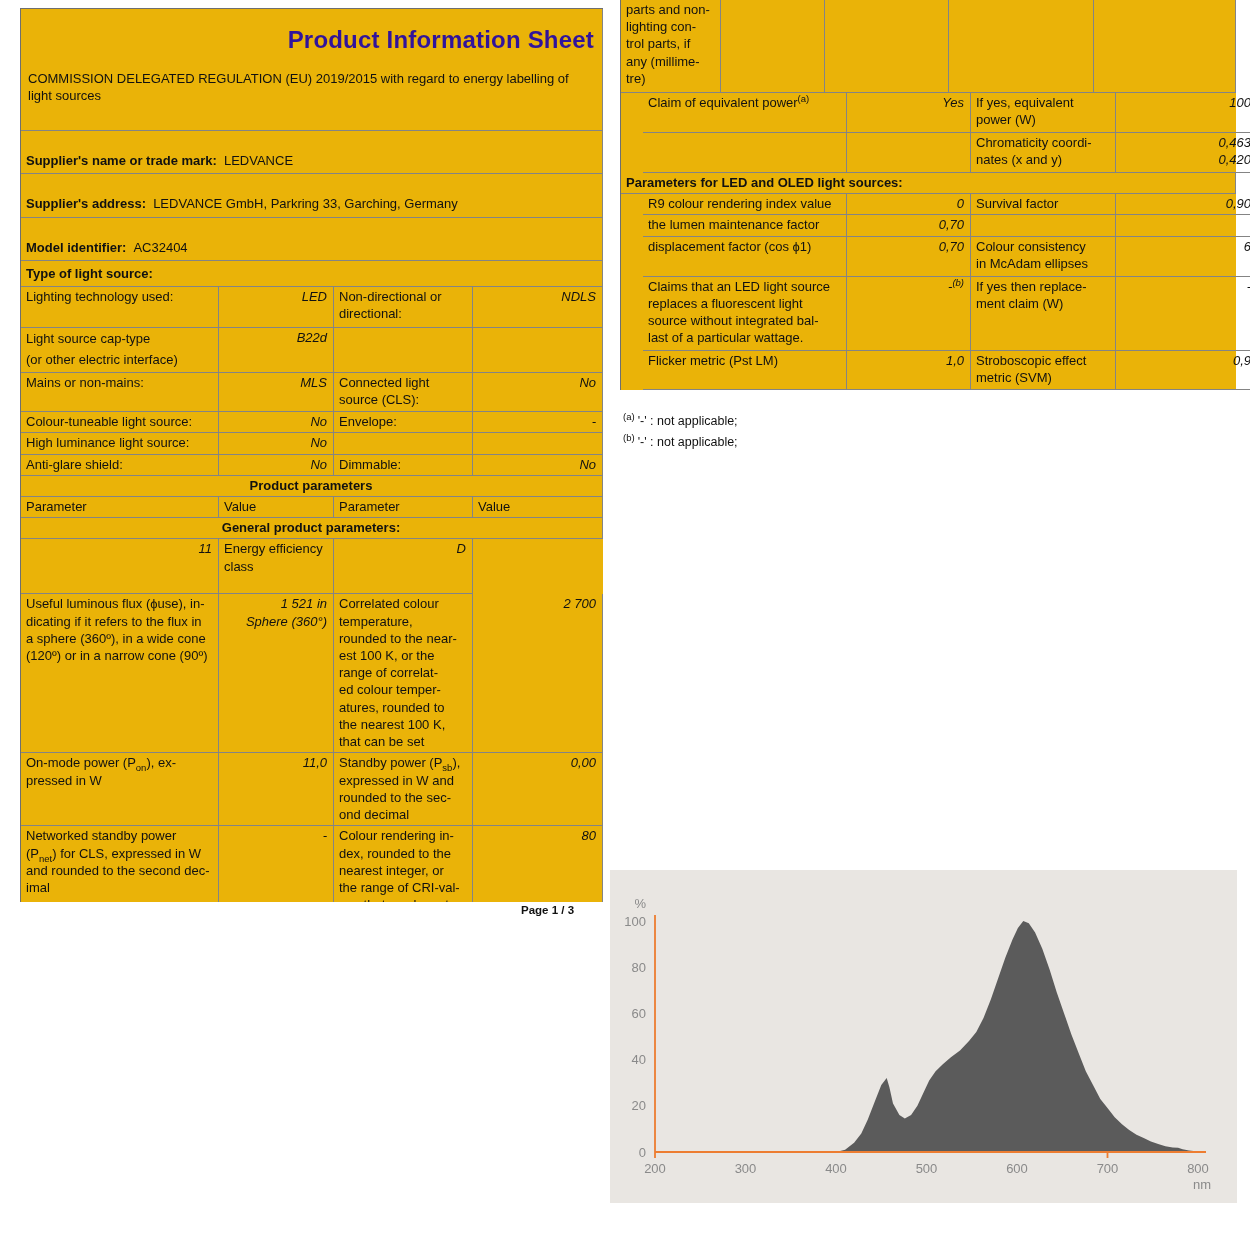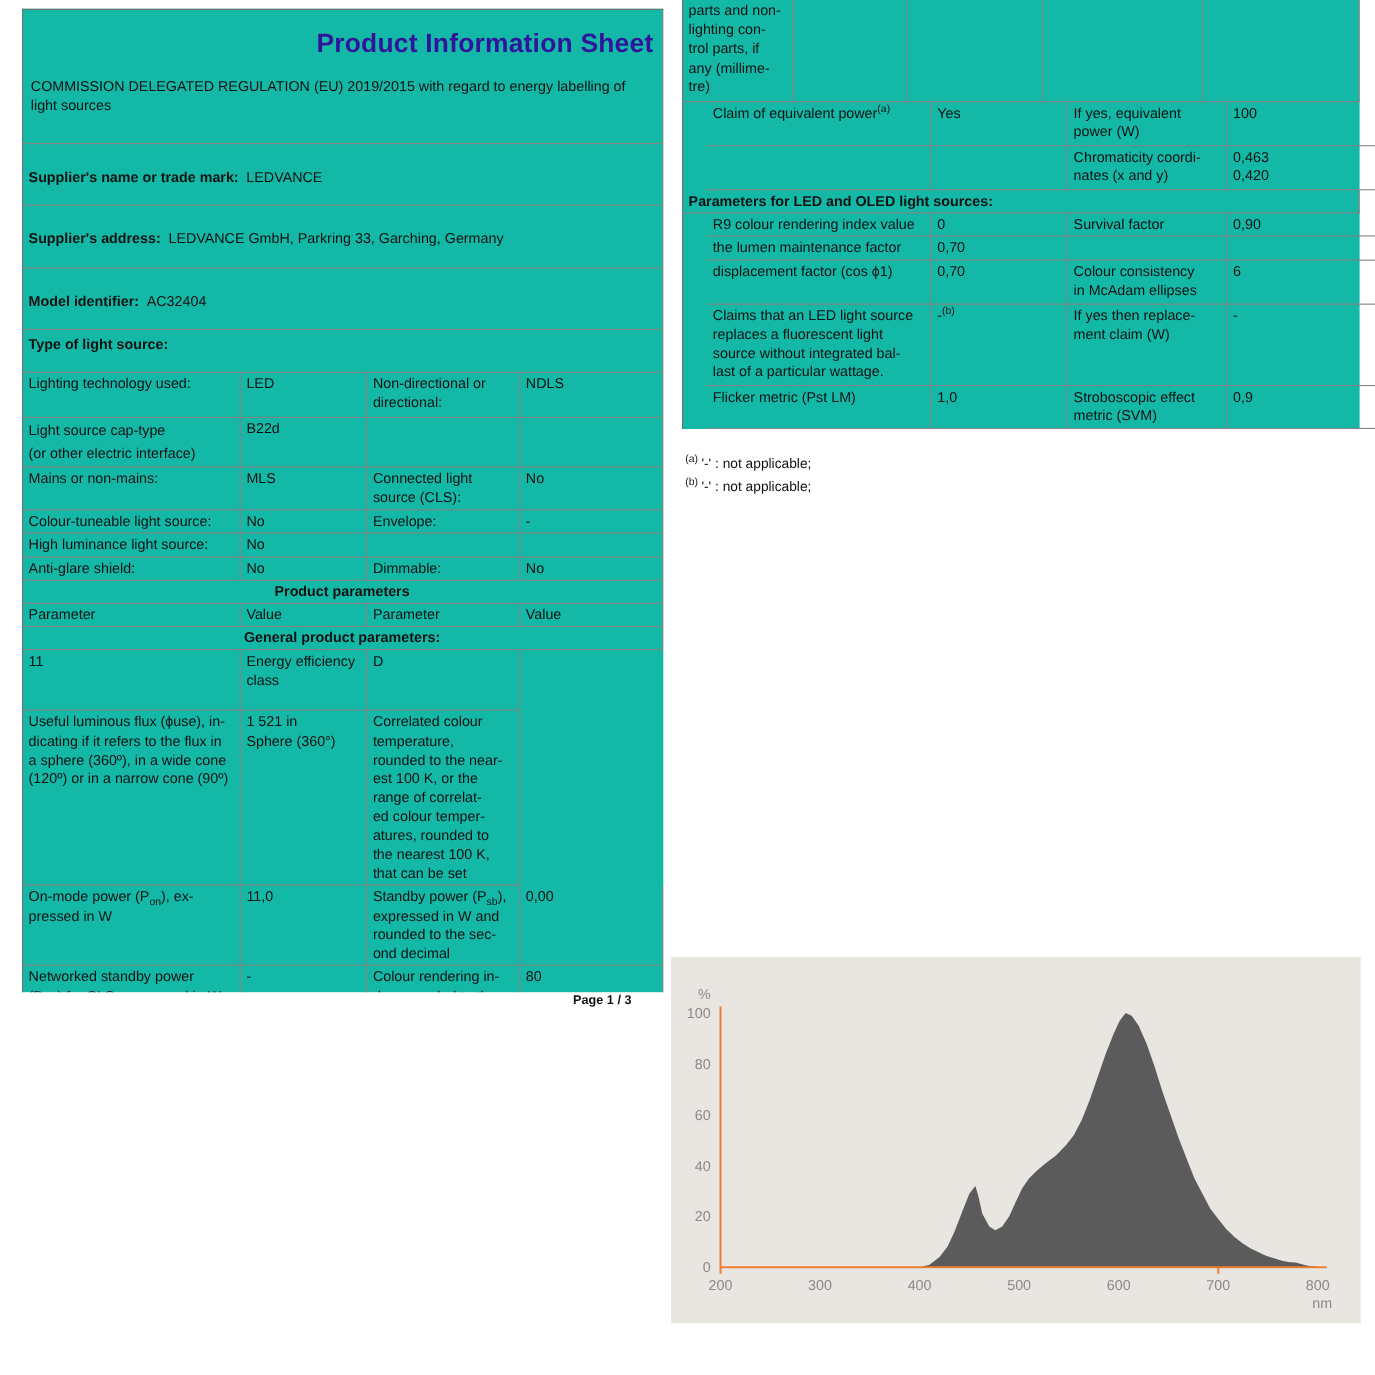--- a/index.html
+++ b/index.html
@@ -2,38 +2,38 @@
 <html><head>
 <meta charset="utf-8">
 <style>
   html,body{margin:0;padding:0;}
   body{
     width:1250px;height:1250px;position:relative;background:#ffffff;
     font-family:"Liberation Sans", sans-serif;color:#111;
     -webkit-font-smoothing:antialiased;
   }
   
-  .tbl{position:absolute;box-sizing:border-box;background:#14b8a6;}
+  .tbl{position:absolute;box-sizing:border-box;background:#eab308;}
   #left-col{left:20px;top:8px;width:583px;height:894px;overflow:hidden;
             border-left:1.4px solid #6f6f6f;border-top:1.4px solid #6f6f6f;}
   #right-col{left:620px;top:0;width:616px;border-left:1.4px solid #6f6f6f;}
   .row{display:grid;box-sizing:border-box;}
   .lrow{grid-template-columns:198px 115px 139px 130px;}
   .rrow{grid-template-columns:204px 124px 145px 142px;margin-left:22px;}
   .rcont{grid-template-columns:100px 104px 124px 145px 142px;}
   .one{grid-template-columns:1fr;}
   .cell{
     box-sizing:border-box;border-right:1px solid #848484;border-bottom:1px solid #848484;
     padding:1px 6px 2px 5px;font-size:13px;line-height:17.2px;
     white-space:pre-line;overflow:hidden;
   }
-  .val{text-align:left;}
+  .val{text-align:right;font-style:italic;}
   .b{font-weight:bold;}
   .ctr{text-align:center;}
-  .lblrow .cell{padding-top:4px;padding-bottom:17px;}
+  .lblrow .cell{padding-top:4px;padding-bottom:4px;}
   .lblrow span+span{margin-left:7px;}
   .lh20{line-height:20.5px;}
   sub{font-size:9.5px;line-height:0;}
   sup{font-size:9.5px;line-height:0;}
   
   .doc-title{font-size:24px;font-weight:bold;letter-spacing:.2px;padding:4px 2px 2px 2px;text-align:right;}
   .doc-sub{font-size:13px;line-height:17.5px;padding:2px 2px 6px 2px;color:#111;}
   
   #footnotes{position:absolute;left:623px;top:411px;font-size:12.5px;line-height:21px;}
   #footnotes sup{margin-right:3px;}
@@ -147,20 +147,21 @@
 Sphere (360°)</div>
     <div class="cell">Correlated colour
 temperature,
 rounded to the near-
 est 100 K, or the
 range of correlat-
 ed colour temper-
 atures, rounded to
 the nearest 100 K,
 that can be set</div>
+    <div class="cell val">2 700</div>
   </div>
   <div class="row lrow" style="min-height:73px">
     <div class="cell">On-mode power (P<sub>on</sub>), ex-<br>pressed in W</div>
     <div class="cell val">11,0</div>
     <div class="cell">Standby power (P<sub>sb</sub>),<br>expressed in W and<br>rounded to the sec-<br>ond decimal</div>
     <div class="cell val">0,00</div>
   </div>
   <div class="row lrow" style="min-height:88px">
     <div class="cell">Networked standby power<br>(P<sub>net</sub>) for CLS, expressed in W<br>and rounded to the second dec-<br>imal</div>
     <div class="cell val">-</div>

